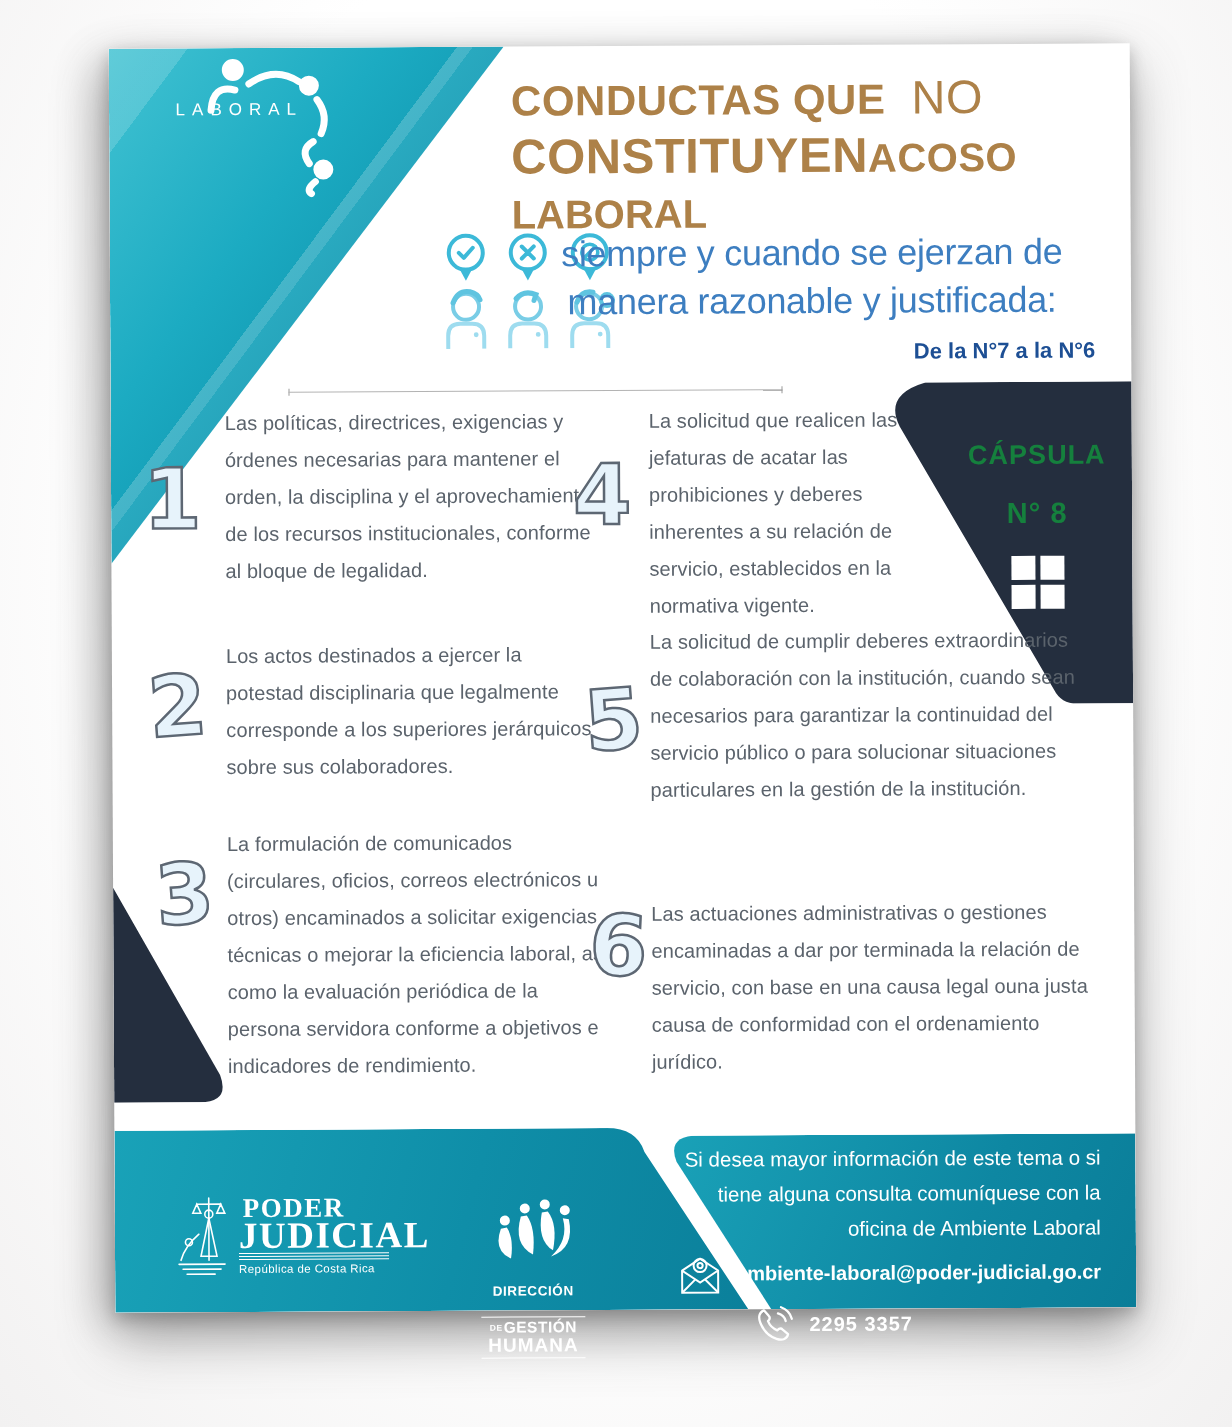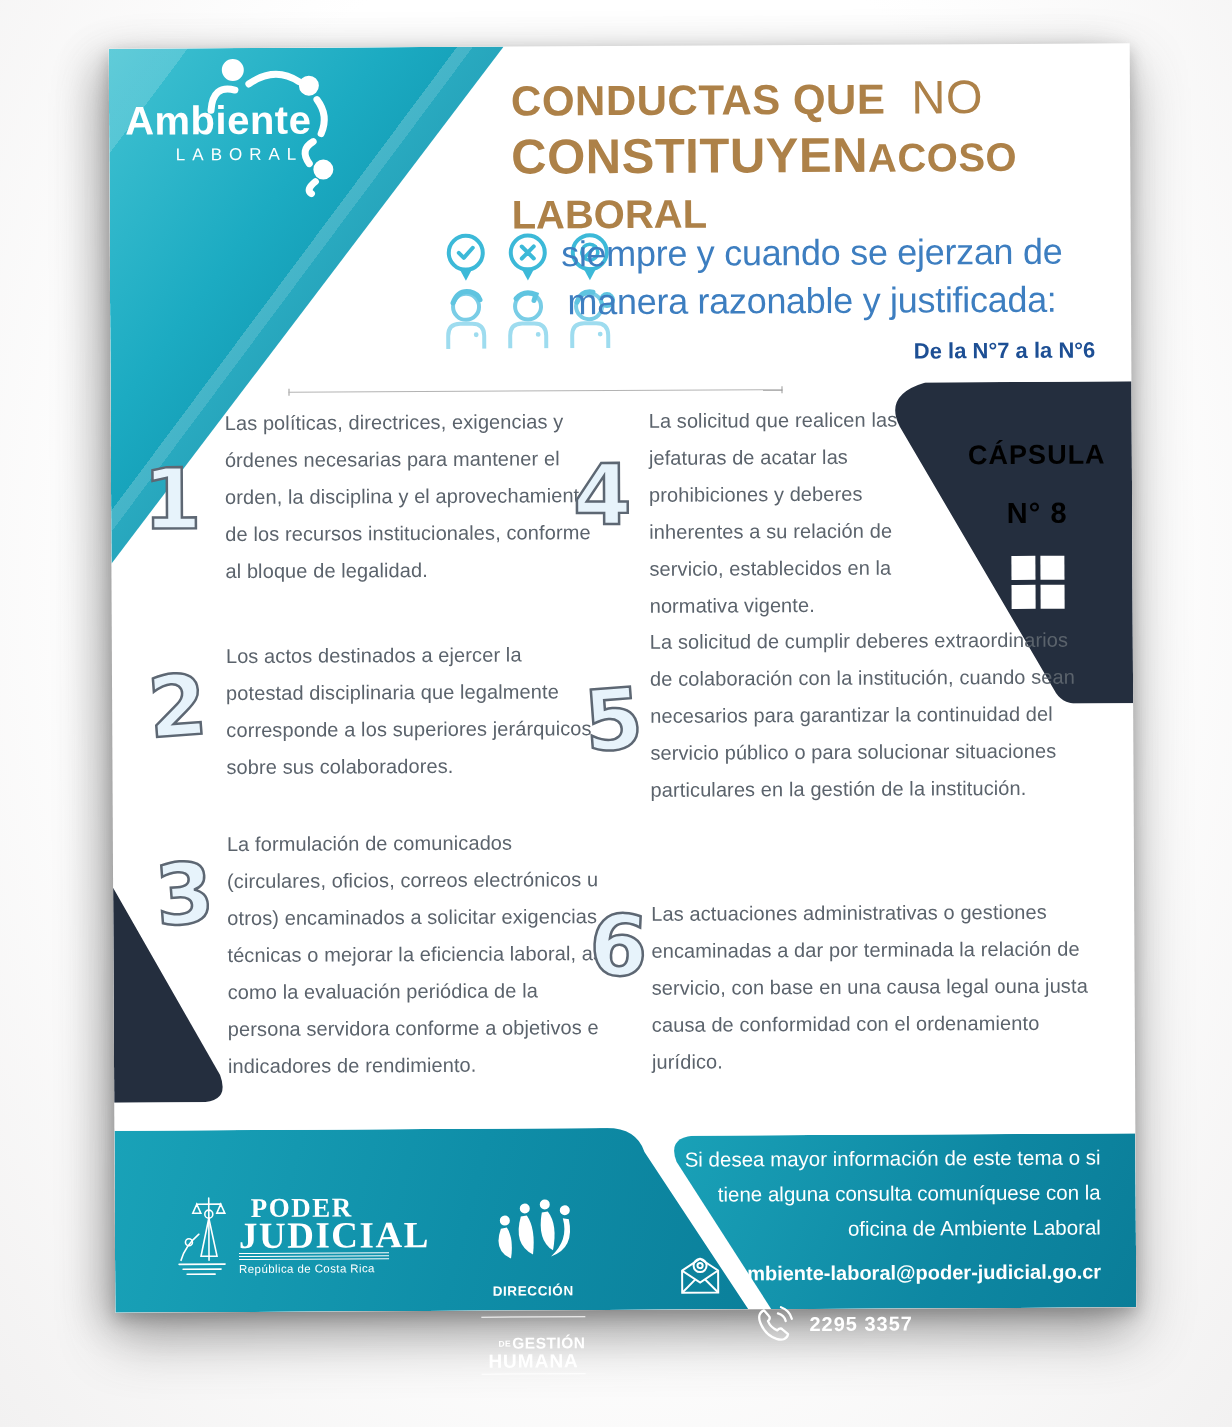--- a/index.html
+++ b/index.html
@@ -39,21 +39,21 @@
     font-size:36px; line-height:48px; color:#3d7ec0; letter-spacing:-.3px; }
   .range-note { position:absolute; right:36px; top:294px; font-size:22px; font-weight:800; color:#1d4f94; }
   
   .divider { position:absolute; left:178px; top:341px; width:494px; height:7px; }
   .divider .bar { position:absolute; left:0; right:0; top:3px; height:1px; background:#b3b3b3; }
   .divider .tick-l, .divider .tick-r { position:absolute; top:0; width:1px; height:7px; background:#9a9a9a; }
   .divider .tick-l { left:0; } .divider .tick-r { right:0; }
   
   .capsule { position:absolute; right:0; top:338px; width:242px; height:322px; }
   .capsule svg.shape { position:absolute; inset:0; }
-  .capsule-content { position:absolute; left:64px; top:58px; width:166px; display:flex; flex-direction:column; align-items:center; color:#000000; }
+  .capsule-content { position:absolute; left:64px; top:58px; width:166px; display:flex; flex-direction:column; align-items:center; color:#15803d; }
   .capsule-label { font-size:27px; font-weight:800; letter-spacing:1px; }
   .capsule-number { font-size:29px; font-weight:800; margin-top:26px; letter-spacing:1px; }
   .window-icon { margin-top:26px; display:grid; grid-template-columns:24px 24px; grid-template-rows:24px 24px; gap:5px; }
   .window-icon span { background:#fff; display:block; }
   
   .item { position:absolute; }
   .itext { margin:0; font-size:20px; line-height:37px; color:#5b636c; letter-spacing:.1px; }
   .num {
     position:absolute; font-weight:700; font-size:84px; line-height:1;
     color:#e7f3fb; -webkit-text-stroke:2.5px #5d6773; text-stroke:2.5px #5d6773;
@@ -73,29 +73,29 @@
     clip-path: path("M0 0 H492 Q522 0 530 24 L633 182 H0 Z");
     background: linear-gradient(105deg, #19a2b8 0%, #0f8ea8 55%, #0b809b 100%);
   }
   .footer-right {
     position:absolute; left:520px; top:1090px; width:501px; height:174px;
     clip-path: path("M64 0 H501 V174 H136 L42 26 Q32 0 64 0 Z");
     background: linear-gradient(115deg, #1ba4ba 0%, #0e87a2 65%, #0a7d98 100%);
   }
   .pj-logo { position:absolute; left:60px; top:1146px; display:flex; gap:8px; color:#fff; align-items:flex-start; }
   .pj-text { font-family:"Liberation Serif", serif; }
-  .pj-l1 { font-size:27px; font-weight:700; letter-spacing:1.5px; margin-left:12px; line-height:28px; }
+  .pj-l1 { font-size:27px; font-weight:700; letter-spacing:1.5px; margin-left:4px; line-height:28px; }
   .pj-l2 { font-size:37px; font-weight:700; letter-spacing:1.5px; line-height:28px; }
   .pj-rules { width:150px; border-top:1px solid #fff; border-bottom:1px solid #fff; height:7px; margin:3px 0 3px 0; position:relative; }
   .pj-rules::after { content:""; position:absolute; left:0; right:0; top:2px; height:1px; background:#fff; }
   .pj-caption { font-size:11.5px; letter-spacing:.4px; font-family:"Liberation Sans", sans-serif; }
   .dgh-logo { position:absolute; left:366px; top:1150px; width:104px; color:#fff; text-align:center; }
   .dgh-text { margin-top:4px; line-height:1.05; }
   .dgh-l1 { font-size:13.5px; font-weight:700; letter-spacing:.6px; border-bottom:1px solid #fff; padding-bottom:18px; }
-  .dgh-l2 { font-size:15.5px; font-weight:700; letter-spacing:.5px; margin-top:18px;text-align:right; }
+  .dgh-l2 { font-size:15.5px; font-weight:700; letter-spacing:.5px; margin-top:2px; }
   .dgh-l2 .de { font-size:8.5px; vertical-align:2px; font-weight:700; margin-right:1px; }
   .dgh-l3 { font-size:19px; font-weight:700; letter-spacing:1px; border-bottom:1px solid #fff; padding-bottom:2px; }
   .footer-info { position:absolute; left:556px; top:1096px; width:430px; color:#fff; }
   .info-line { display:block; text-align:right; font-size:20.5px; line-height:35px; font-weight:400; }
   .email-row { margin-top:6px; display:flex; justify-content:flex-end; align-items:center; gap:14px; }
   .email-text { font-size:20px; font-weight:700; }
   .phone-row { margin-top:10px; display:flex; justify-content:flex-start; align-items:center; gap:16px; padding-left:82px; }
   .phone-text { font-size:20px; font-weight:700; letter-spacing:1px; }
 </style>
 </head>
@@ -113,21 +113,20 @@
       <path d="M108 84 q-14 8 -4 22"></path>
       <path d="M110 124 Q100 132 106 136"></path>
     </g>
     <g fill="#ffffff">
       <circle cx="28" cy="12" r="11"></circle>
       <circle cx="104" cy="28" r="10"></circle>
       <circle cx="118" cy="112" r="10"></circle>
     </g>
   </svg>
   <div class="logo-text">
-    <div class="logo-name">Ambiente</div>
     <div class="logo-tagline">LABORAL</div>
   </div>
 
   <div class="trio">
     <svg width="56" height="120" viewBox="0 0 56 120">
       <circle cx="28" cy="24" r="17" fill="none" stroke="#3cb9d8" stroke-width="4"></circle>
       <path d="M21 39 L28 52 L35 39 Z" fill="#3cb9d8"></path>
       <path d="M21 24 l5 5 l9 -10" fill="none" stroke="#3cb9d8" stroke-width="4" stroke-linecap="round" stroke-linejoin="round"></path>
       <circle cx="28" cy="78" r="13" fill="none" stroke="#79cde6" stroke-width="4"></circle>
       <path d="M15 74 q5 -13 17 -11 q8 2 10 8" fill="none" stroke="#5fc4e0" stroke-width="5" stroke-linecap="round"></path>

